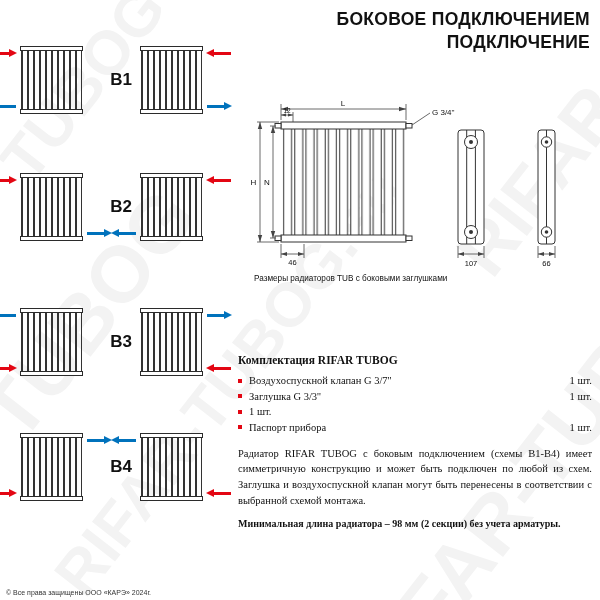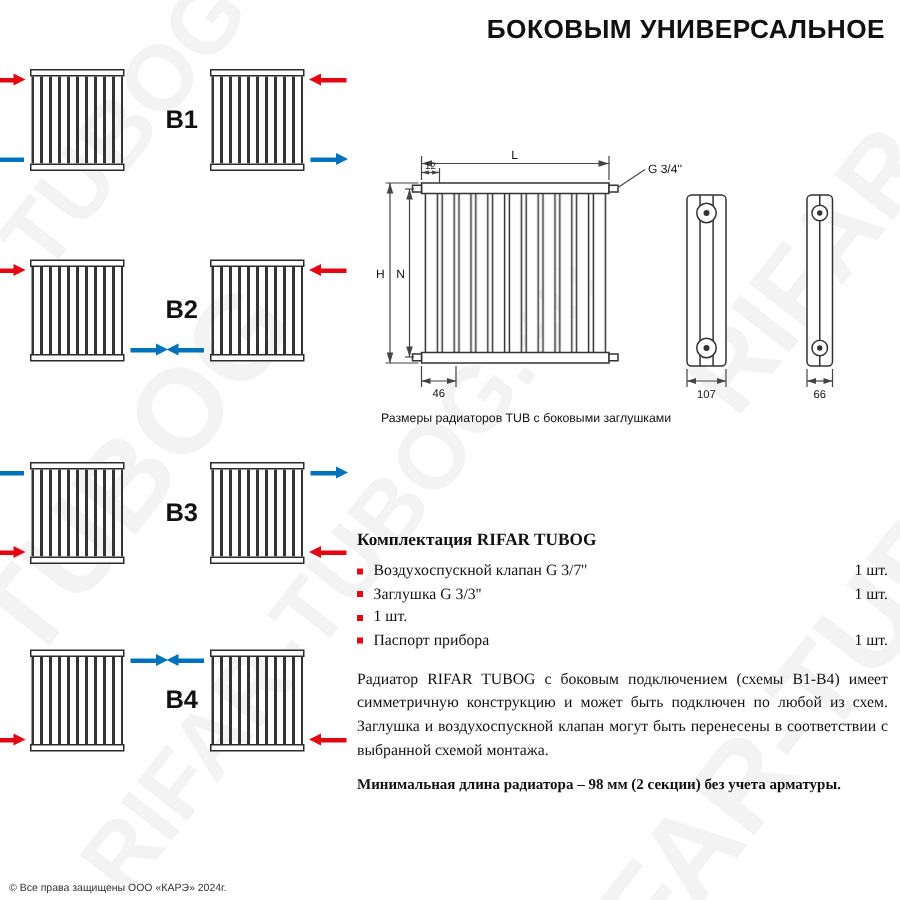--- a/index.html
+++ b/index.html
@@ -68,21 +68,22 @@
 
 <div id="watermarks">
     <span class="watermark wm-0">TUBOG</span>
     <span class="watermark wm-1">TUBOG</span>
     <span class="watermark wm-2">RIFAR-TUBOG.su</span>
     <span class="watermark wm-3">RIFAR-TUBOG</span>
     <span class="watermark wm-4">RIFAR</span>
   </div>
 
 <div class="title">
-  <div>БОКОВЫМ УНИВЕРСАЛЬНОЕ</div>
+  <div>БОКОВОЕ ПОДКЛЮЧЕНИЕМ</div>
+  <div>ПОДКЛЮЧЕНИЕ</div>
 </div>
 
 <div id="schemes">
     <div class="scheme-row row-0">
       <div class="rad rad-a">
         <div class="collector top"></div>
         <div class="tubes"></div>
         <div class="collector bot"></div>
         <div class="arrow pos-tl dir-right" style="color: rgb(227, 6, 19);">
           <span class="shaft"></span>

